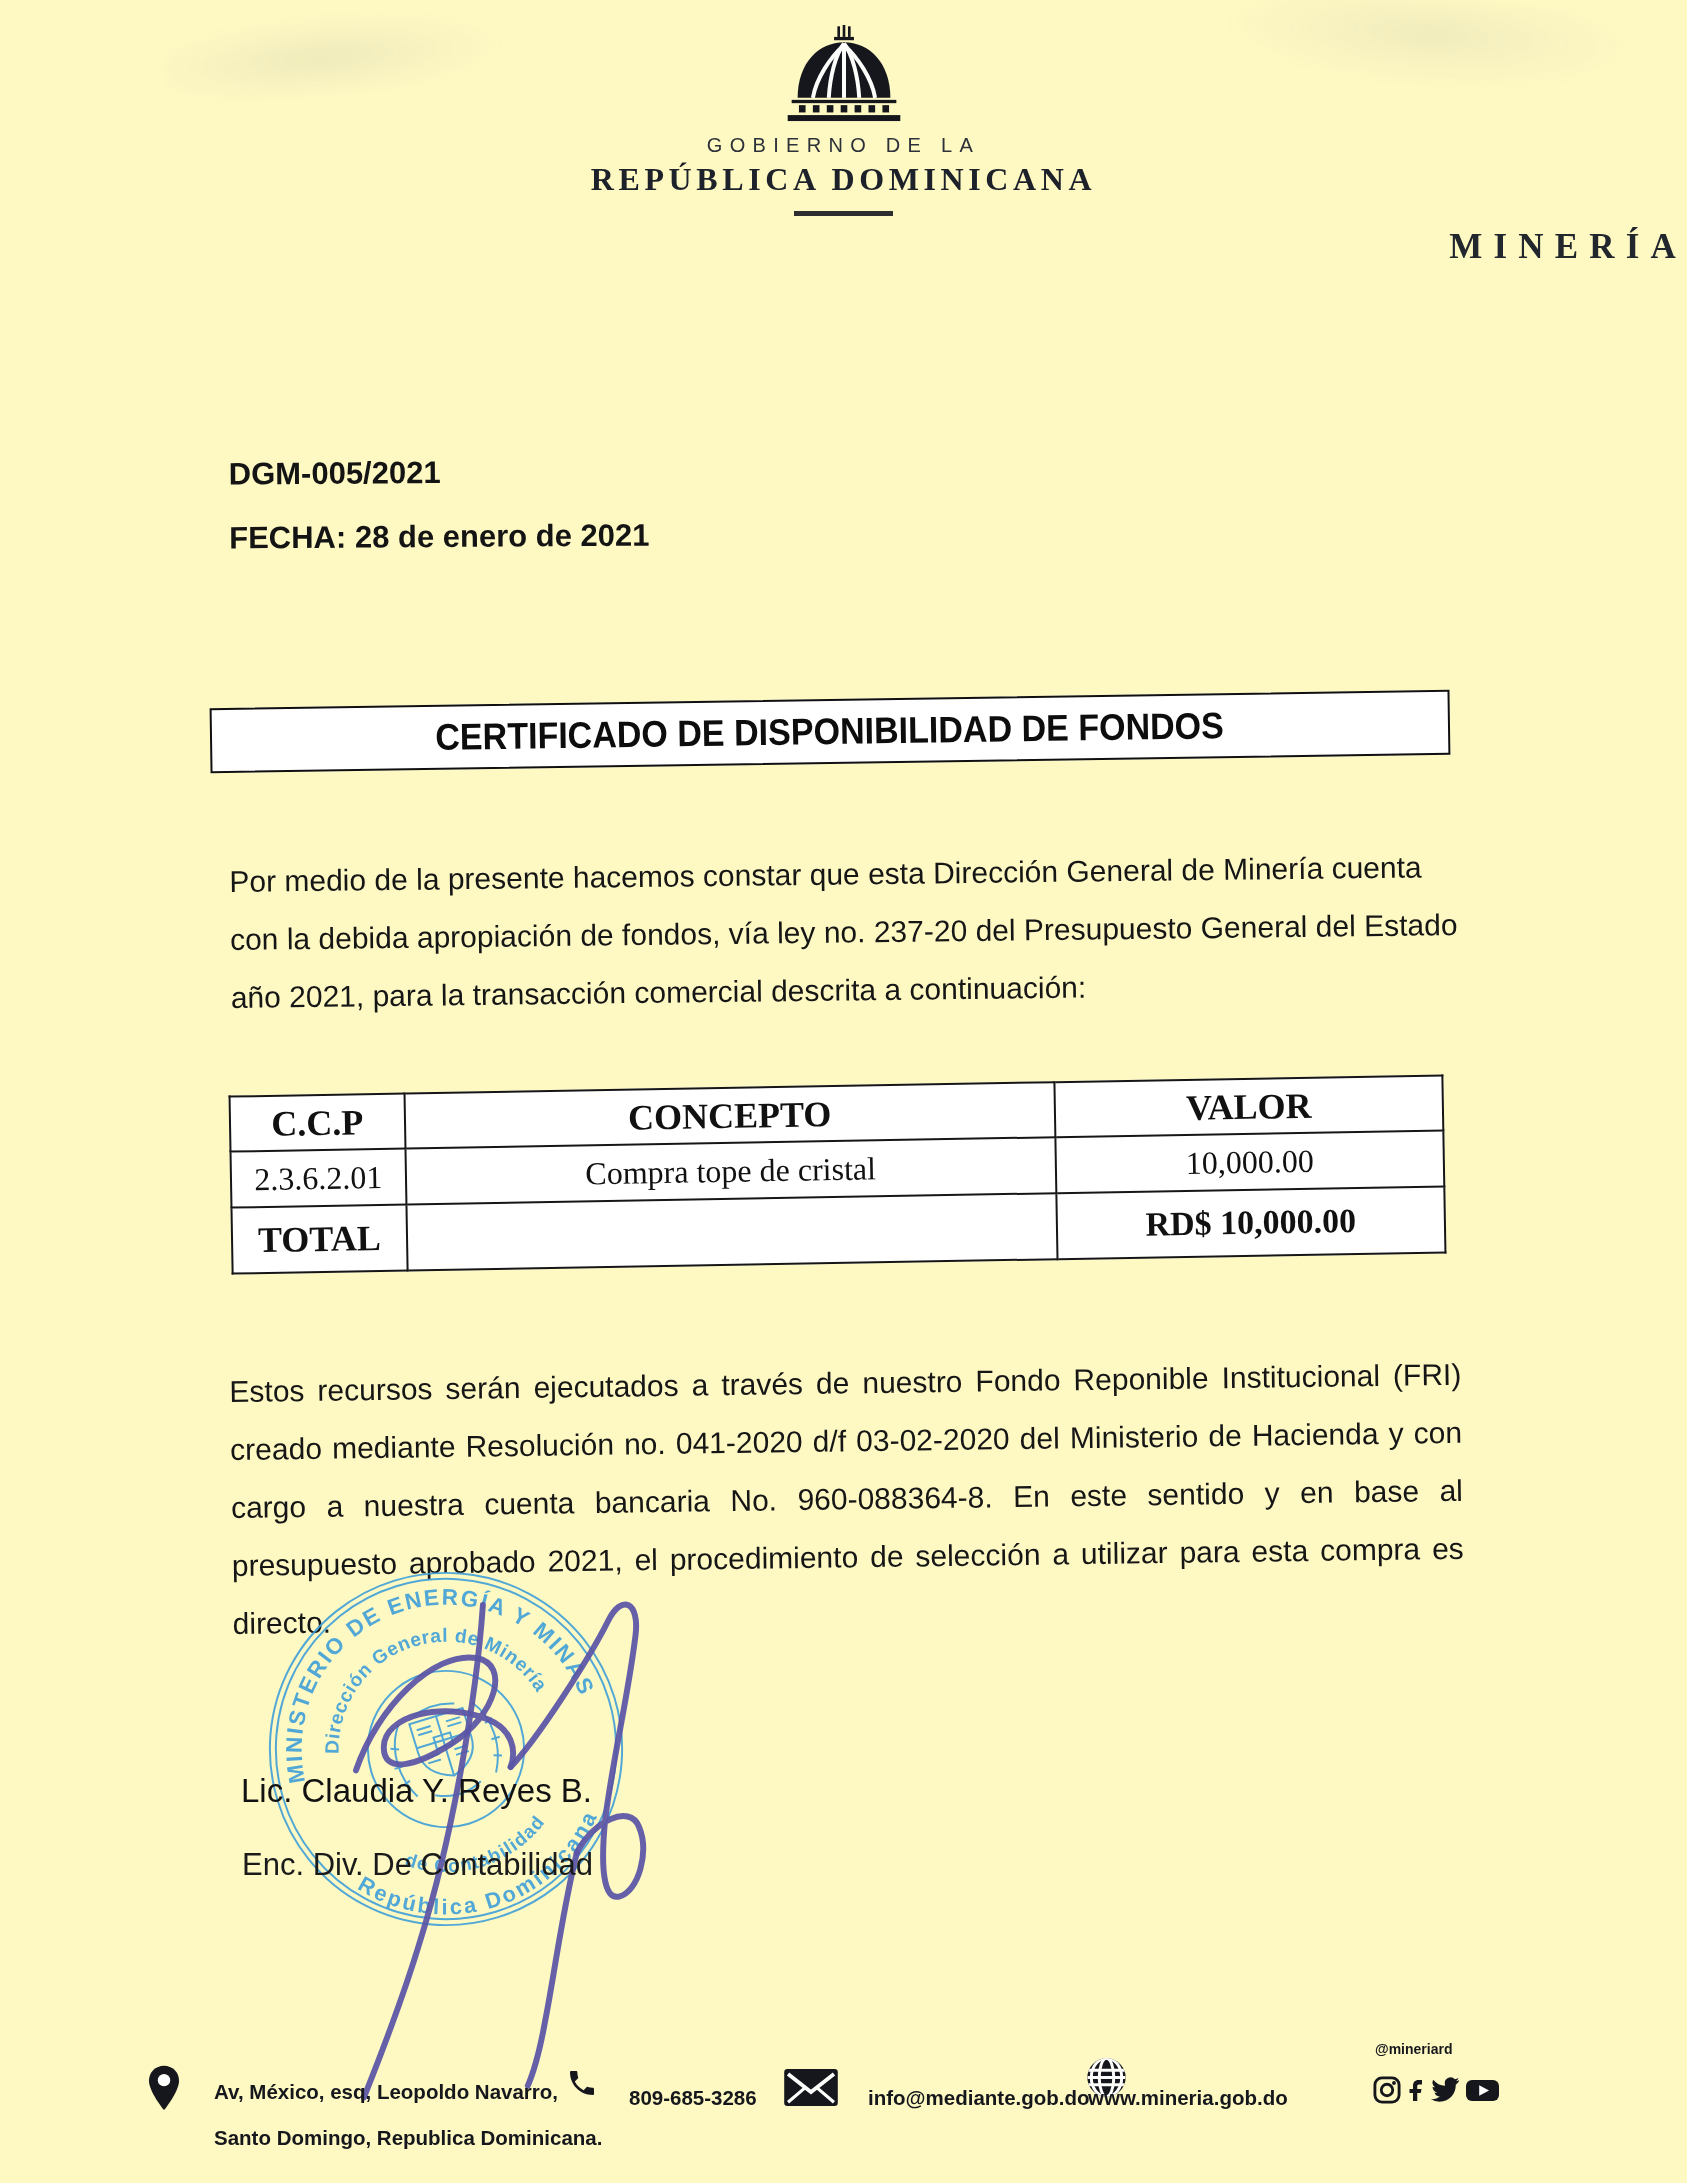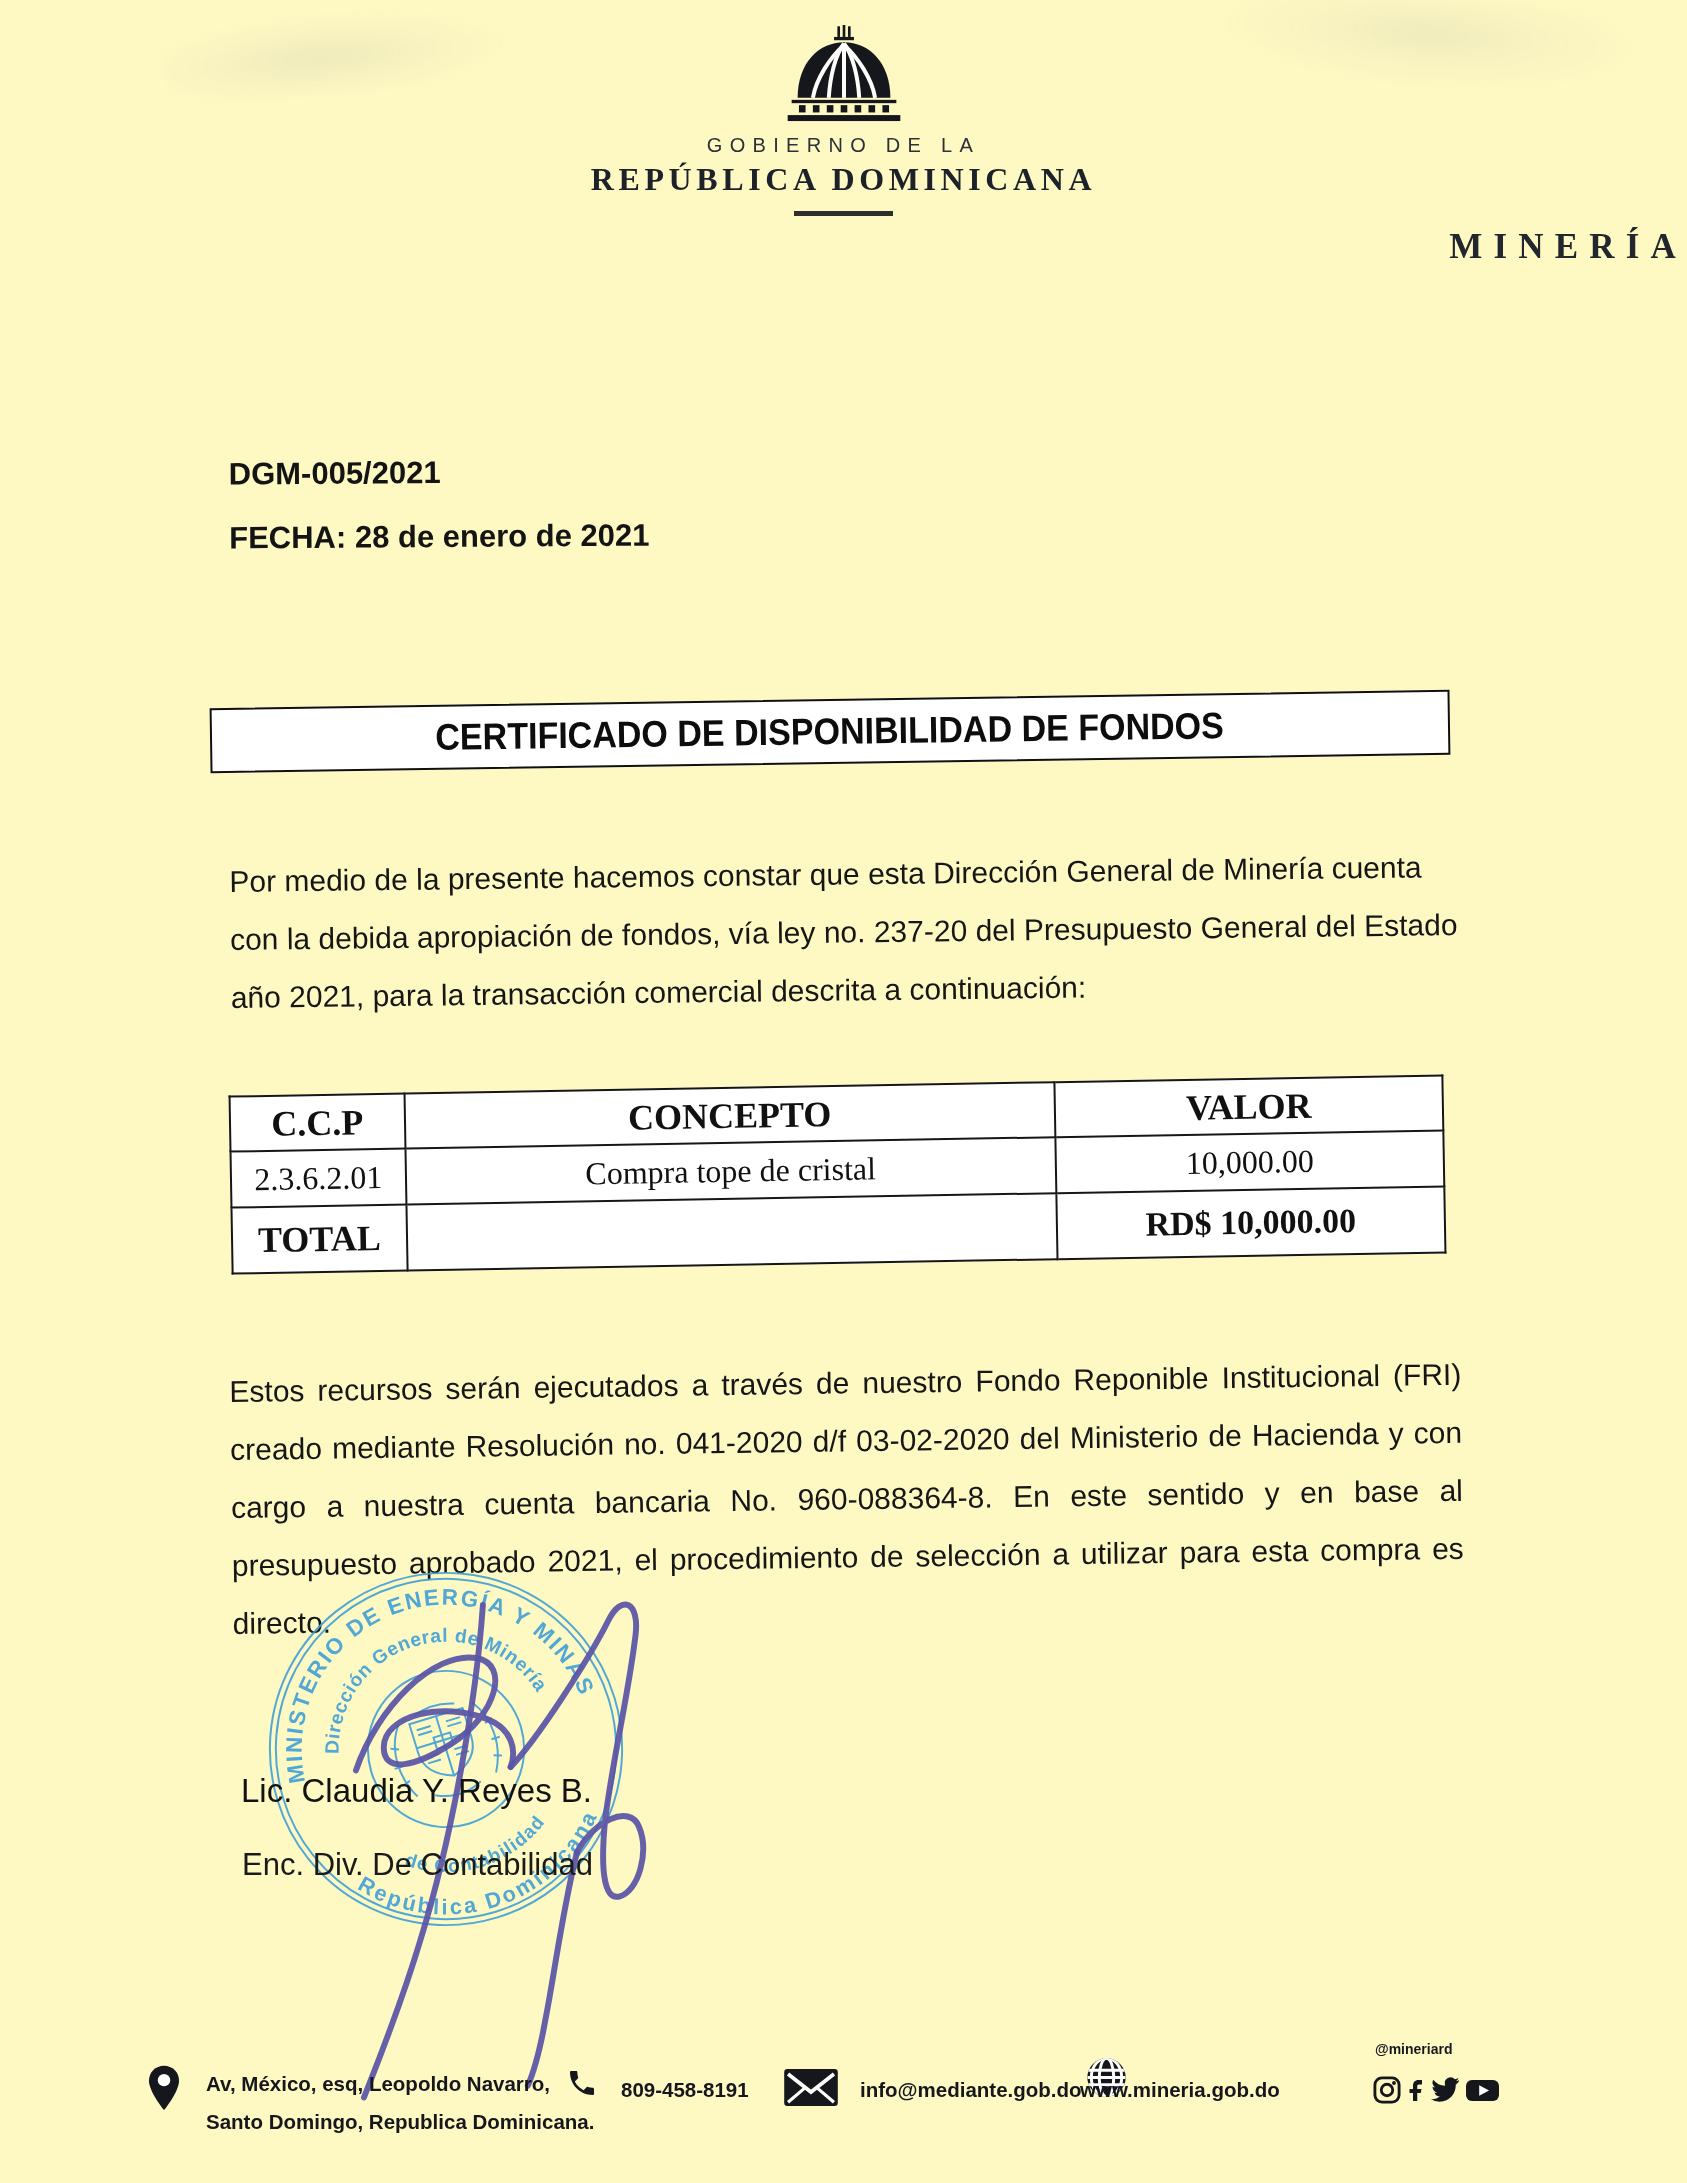--- a/index.html
+++ b/index.html
@@ -64,21 +64,21 @@
   .stamp text.sib{font-size:28px;letter-spacing:2px;}
   .sig-strokes{position:absolute;left:278px;top:1542px;width:423px;height:569px;pointer-events:none;}
   .sig-strokes path{stroke:var(--ink,#5a54a6);stroke-width:9;fill:none;
     stroke-linecap:round;stroke-linejoin:round;opacity:.93;}
   .sig-name{position:absolute;left:229px;top:1760px;margin:12px;font-size:33px;font-weight:normal;color:#121212;}
   .sig-title{position:absolute;left:229px;top:1834px;margin:13px;font-size:31px;color:#1a1a1a;}
 
   
   .footer{position:absolute;left:0;top:2048px;width:1687px;height:119px;color:#15171c;}
   .footer .grp{position:absolute;}
-  .f-text{font-weight:bold;font-size:20.5px;line-height:30px;color:#15171c;margin:8px;}
+  .f-text{font-weight:bold;font-size:20.5px;line-height:30px;color:#15171c;margin:16px;}
   .ic{display:block;}
   .pin{left:147px;top:16px;}
   .addr{left:198px;top:13.2px;}
   .ph-ic{left:566px;top:18.5px;}
   .ph-tx{left:613px;top:18.5px;}
   .env{left:783px;top:21px;}
   .em-tx{left:852px;top:18.5px;}
   .gl{left:1086px;top:9.3px;}
   .web-tx{left:1072px;top:18.5px;}
   .handle{left:1375px;top:-6.6px;}
@@ -225,21 +225,21 @@
       <p class="f-text">Av, México, esq, Leopoldo Navarro,</p>
       <p class="f-text">Santo Domingo, Republica Dominicana.</p>
     </div>
 
     <div class="grp ph-ic">
       <svg class="ic" width="32" height="32" viewBox="0 0 24 24">
         <path fill="#15171c" d="M6.6 10.8c1.4 2.8 3.8 5.1 6.6 6.6l2.2-2.2c.3-.3.7-.4 1-.2 1.1.4 2.4.6 3.6.6.6 0 1 .4 1 1V20c0 .6-.4 1-1 1C10.6 21 3 13.4 3 4c0-.6.4-1 1-1h3.5c.6 0 1 .4 1 1 0 1.3.2 2.5.6 3.6.1.3 0 .7-.2 1l-2.3 2.2z"></path>
       </svg>
     </div>
     <div class="grp ph-tx">
-      <p class="f-text">809-458-8191</p>
+      <p class="f-text">809-685-3286</p>
     </div>
 
     <div class="grp env">
       <svg class="ic" width="56" height="37" viewBox="0 0 84 58">
         <rect x="0" y="0" width="84" height="58" rx="5" fill="#15171c"></rect>
         <path d="M6,8 L42,36 L78,8" stroke="#fdfdfb" stroke-width="6" fill="none"></path>
         <path d="M6,52 L32,30 M78,52 L52,30" stroke="#fdfdfb" stroke-width="5" fill="none"></path>
       </svg>
     </div>
     <div class="grp em-tx">

